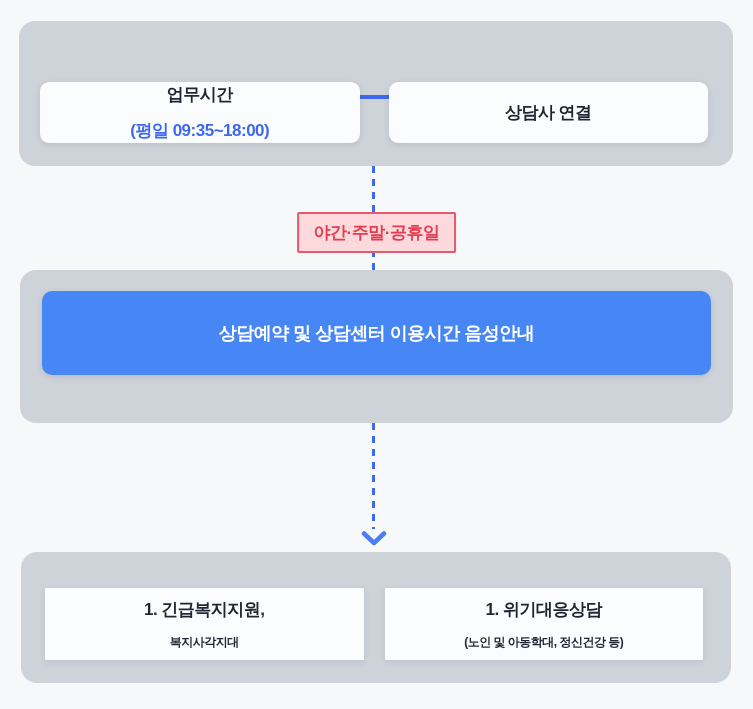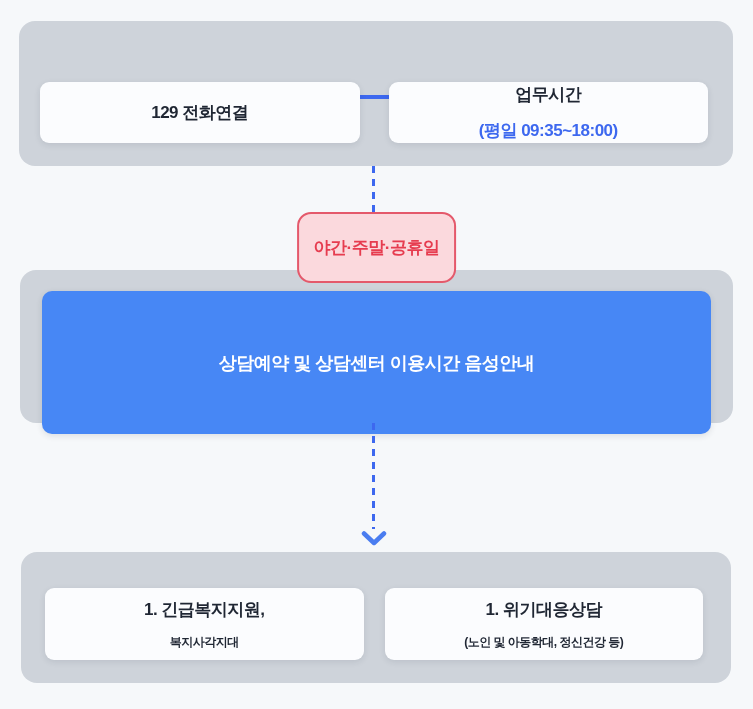--- a/index.html
+++ b/index.html
@@ -53,63 +53,63 @@
   }
   .vdash-1{top:166px;height:46px;}
   .vdash-2{top:250px;height:20px;}
   .vdash-3{top:423px;height:106px;}
 
   .badge{
     position:absolute;top:212px;left:50%;transform:translateX(-50%);
     background:var(--badge-bg);
     border:2px solid var(--badge-border);
     color:var(--badge-text);
-    border-radius:14px;
+    border-radius:2px;
     font-size:17px;font-weight:700;letter-spacing:-0.5px;
-    padding:22px 15px;z-index:2;white-space:nowrap;
+    padding:7px 15px;z-index:2;white-space:nowrap;
   }
 
   .voice-btn{
-    position:absolute;left:22px;top:21px;width:669px;height:143px;
+    position:absolute;left:22px;top:21px;width:669px;height:84px;
     background:var(--button-blue);border-radius:10px;
     display:flex;align-items:center;justify-content:center;
     color:#ffffff;font-size:18px;font-weight:700;letter-spacing:-0.5px;
     box-shadow:0 2px 6px rgba(30,40,60,0.12);
   }
 
   .chevron{
     position:absolute;left:361px;top:530px;width:26px;height:17px;
   }
 
   .service-row{
     position:absolute;left:24px;right:28px;top:24px;height:84px;
     display:flex;gap:21px;
   }
   .service-card{
-    flex:1;background:var(--card-bg);border-radius:9px;
+    flex:1;background:var(--card-bg);border-radius:1px;
     display:flex;flex-direction:column;align-items:center;justify-content:center;
     gap:13px;box-shadow:0 2px 6px rgba(30,40,60,0.10);margin-top:12px;
   }
   .service-line1{font-size:17px;font-weight:700;letter-spacing:-0.5px;}
   .service-line2{font-size:12px;font-weight:700;letter-spacing:-0.5px;}
 </style>
 </head>
 <body>
 
 <div class="page">
 
   <div class="panel panel-top">
     <div class="hline"></div>
     <div class="cards-row">
       <div class="step-card">
-        <div class="step-title">129 전화연결</div>
+        <div class="step-title">업무시간</div>
+        <div class="step-subtitle">(평일 09:35~18:00)</div>
       </div>
       <div class="step-card">
-        <div class="step-title">업무시간</div>
-        <div class="step-subtitle">(평일 09:35~18:00)</div>
+        <div class="step-title">상담사 연결</div>
       </div>
     </div>
   </div>
 
   <div class="vdash vdash-1"></div>
 
   <div class="badge">야간·주말·공휴일</div>
 
   <div class="vdash vdash-2"></div>
 

